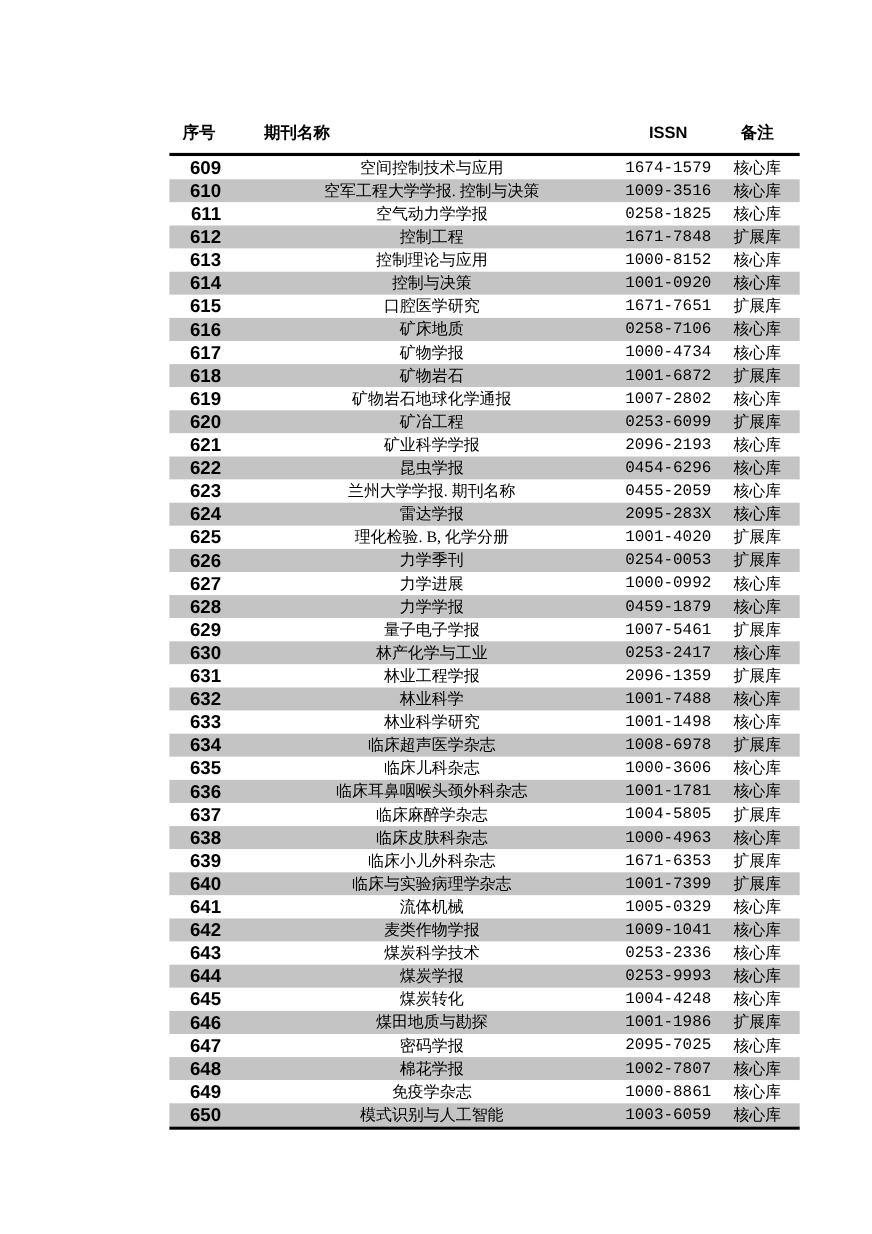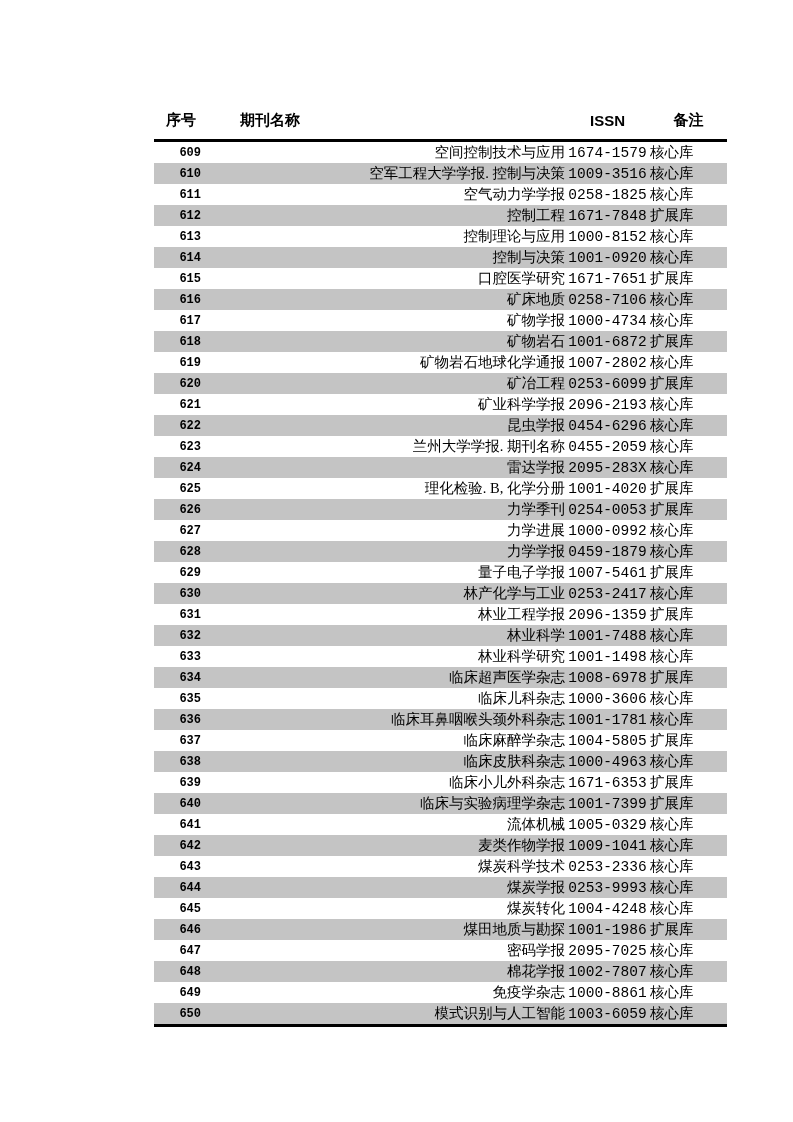--- a/index.html
+++ b/index.html
@@ -48,43 +48,43 @@
     background: #ffffff;
   }
   .row.striped {
     background: var(--stripe, #c4c4c4);
   }
   .cell-index {
     width: 54px;
     box-sizing: border-box;
     padding-right: 7px;
     text-align: right;
-    font-family: Liberation Mono, monospace;
+    font-family: Liberation Sans, sans-serif;
     font-weight: bold;
-    font-size: 12px;
+    font-size: 17px;
   }
   .cell-name {
     flex: 1;
     box-sizing: border-box;
     padding-left: 12px;
-    text-align: right;
+    text-align: center;
     font-family: "Liberation Serif", "DejaVu Serif", serif;
     white-space: nowrap;
     overflow: hidden;
   }
   .cell-issn {
     width: 85px;
     box-sizing: border-box;
     text-align: center;
     font-family: Liberation Mono, monospace;
   }
   .cell-note {
     width: 77px;
     box-sizing: border-box;
-    text-align: left;
+    text-align: center;
     font-family: Liberation Mono, monospace;
   }
 </style>
 </head>
 <body>
 
 <div class="page">
   <div class="journal-table">
     <div class="thead">
       <span class="th-index">序号</span>

